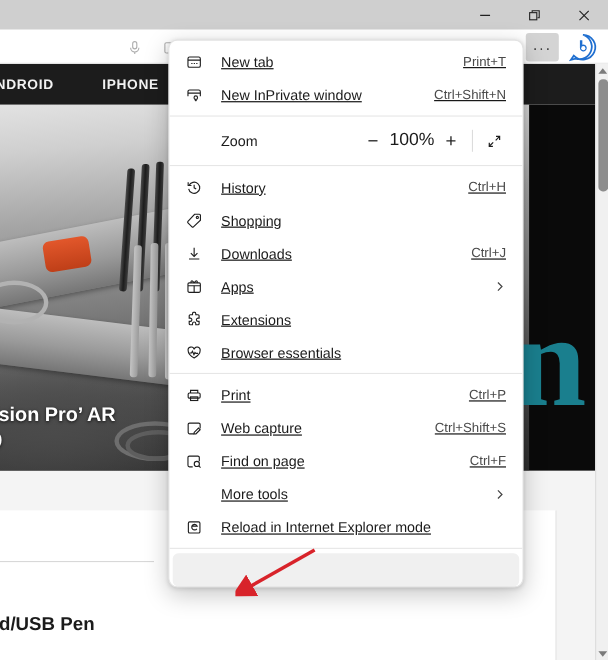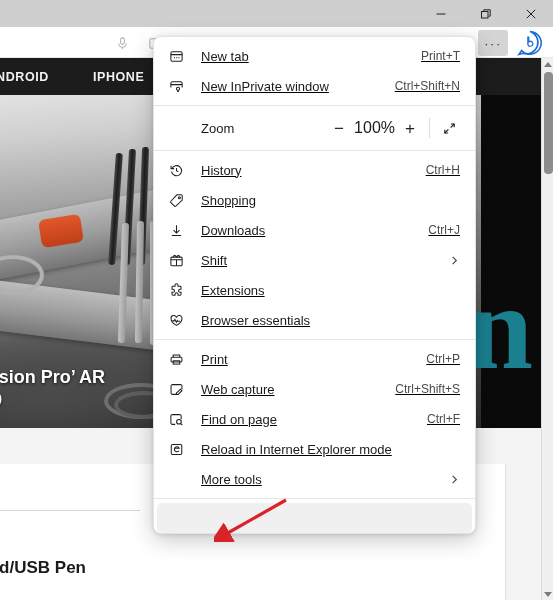--- a/index.html
+++ b/index.html
@@ -563,21 +563,21 @@
 
     <div class="mi">
       <span class="mi-icon">
         <svg width="15" height="15" viewBox="0 0 16 16" fill="none" stroke="#1f1f1f" stroke-width="1.1">
           <rect x="2" y="4.4" width="12" height="9.2" rx="1.2"></rect>
             <line x1="2" y1="7.2" x2="14" y2="7.2"></line>
             <line x1="8" y1="7.2" x2="8" y2="13.6"></line>
           <path d="M5.3 4.4c-1.2-1.4.4-2.6 1.5-1.5L8 4.4M10.7 4.4c1.2-1.4-.4-2.6-1.5-1.5L8 4.4"></path>
         </svg>
       </span>
-      <span class="mi-label">Shift</span>
+      <span class="mi-label">Apps</span>
       <span class="mi-chevron">
         <svg width="11" height="11" viewBox="0 0 12 12" fill="none" stroke="#444" stroke-width="1.2">
             <path d="M4 2l4 4-4 4"></path>
           </svg>
       </span>
     </div>
 
 
     <div class="mi">
       <span class="mi-icon">
@@ -628,40 +628,40 @@
     <div class="mi">
       <span class="mi-icon">
         <svg width="15" height="15" viewBox="0 0 16 16" fill="none" stroke="#1f1f1f" stroke-width="1.1">
           <path d="M13 7.8V4.2A1.4 1.4 0 0 0 11.6 2.8H3.4A1.4 1.4 0 0 0 2 4.2v7.6a1.4 1.4 0 0 0 1.4 1.4h3.2"></path>
           <circle cx="10.6" cy="10.4" r="2.5"></circle>
             <line x1="12.5" y1="12.3" x2="14.2" y2="14"></line>
         </svg>
       </span>
       <span class="mi-label">Find on page</span>
       <span class="mi-shortcut">Ctrl+F</span>
-    </div>
-
-    <div class="mi">
-      <span class="mi-icon">
-        <svg width="15" height="15" viewBox="0 0 16 16" fill="none" stroke="#1f1f1f" stroke-width="1.1">
-          <rect x="2.4" y="2.6" width="11.2" height="10.8" rx="1.3"></rect>
-          <path d="M10.6 9.3a2.7 2.7 0 1 1 .3-2.6H6.3" stroke-width="1.15"></path>
-        </svg>
-      </span>
-      <span class="mi-label">Reload in Internet Explorer mode</span>
-      <span class="mi-shortcut"></span>
     </div>
 
     <div class="mi mi-indent">
       <span class="mi-label">More tools</span>
       <span class="mi-chevron">
         <svg width="11" height="11" viewBox="0 0 12 12" fill="none" stroke="#444" stroke-width="1.2">
             <path d="M4 2l4 4-4 4"></path>
           </svg>
       </span>
+    </div>
+
+    <div class="mi">
+      <span class="mi-icon">
+        <svg width="15" height="15" viewBox="0 0 16 16" fill="none" stroke="#1f1f1f" stroke-width="1.1">
+          <rect x="2.4" y="2.6" width="11.2" height="10.8" rx="1.3"></rect>
+          <path d="M10.6 9.3a2.7 2.7 0 1 1 .3-2.6H6.3" stroke-width="1.15"></path>
+        </svg>
+      </span>
+      <span class="mi-label">Reload in Internet Explorer mode</span>
+      <span class="mi-shortcut"></span>
     </div>
 
     <div class="sep"></div>
 
     <div class="mi selected">
 
       <span class="mi-shortcut"></span>
     </div>
 
   </div>

